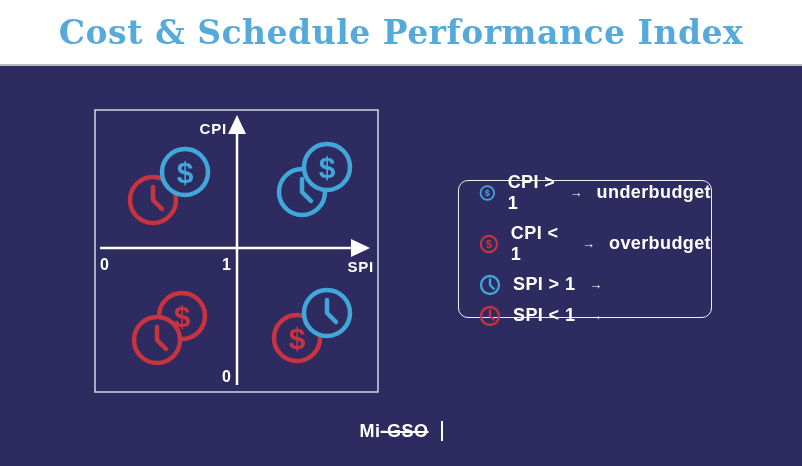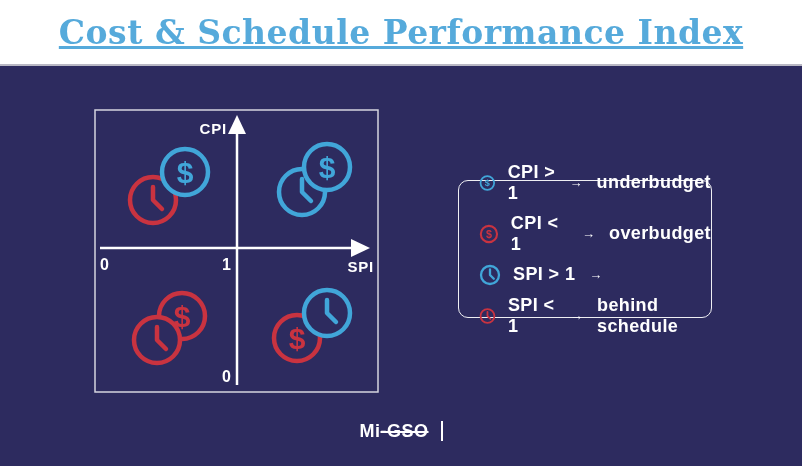--- a/index.html
+++ b/index.html
@@ -8,21 +8,21 @@
     background:#ffffff;font-family:"Liberation Sans", sans-serif;
   }
   
   .header{
     position:absolute;left:0;top:0;width:802px;height:64px;
     background:#ffffff;border-bottom:2px solid #b9b8c4;
     display:flex;align-items:center;justify-content:center;
   }
   .header h1{
     margin:8px;font-family:"DejaVu Serif", serif;font-weight:700;
-    font-size:33px;letter-spacing:0.5px;color:#56aadb;text-decoration:underline;
+    font-size:33px;letter-spacing:0.5px;color:#56aadb;
   }
   
   .panel{
     position:absolute;left:0;top:66px;width:802px;height:400px;
     background:#2d2b5f;
   }
   
   .chart-svg{position:absolute;left:90px;top:105px;}
   .axis-label{
     font-family:"Liberation Sans", sans-serif;font-weight:700;
@@ -167,21 +167,20 @@
     <span class="legend-arrow">→</span>
   </div>
 
   <div class="legend-row">
     <svg width="22" height="22" viewBox="0 0 22 22">
       <circle cx="11" cy="11" r="9" fill="none" stroke="#c93340" stroke-width="2.3"></circle>
       <polyline points="11,5.5 11,11 14.8,14.8" fill="none" stroke="#c93340" stroke-width="2.3" stroke-linecap="round" stroke-linejoin="round"></polyline>
     </svg>
     <span class="legend-text">SPI &lt; 1</span>
     <span class="legend-arrow">→</span>
-    <span class="legend-text">behind schedule</span>
   </div>
 
 </div>
 
 <div class="logo">
   <span class="logo-text"><span>Mi</span><span class="logo-strike">-GSO</span></span>
   <div class="logo-sep"></div>
 </div>
 
 </body></html>

